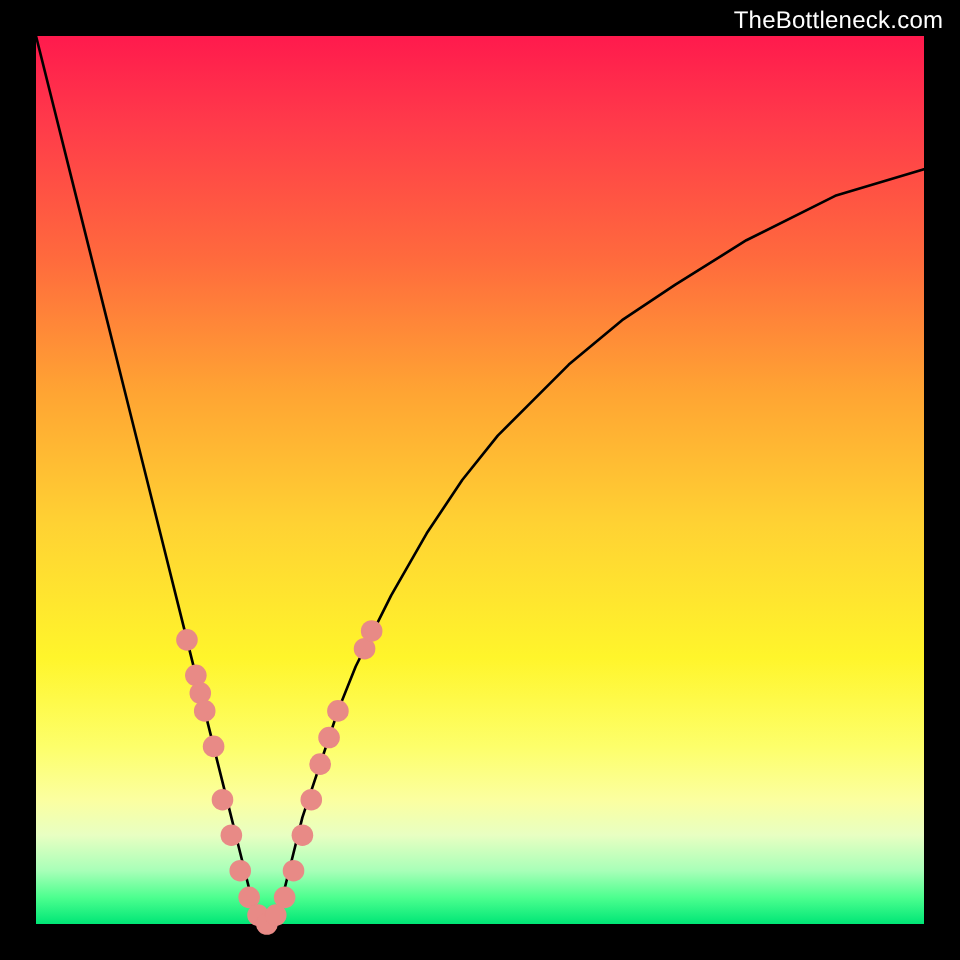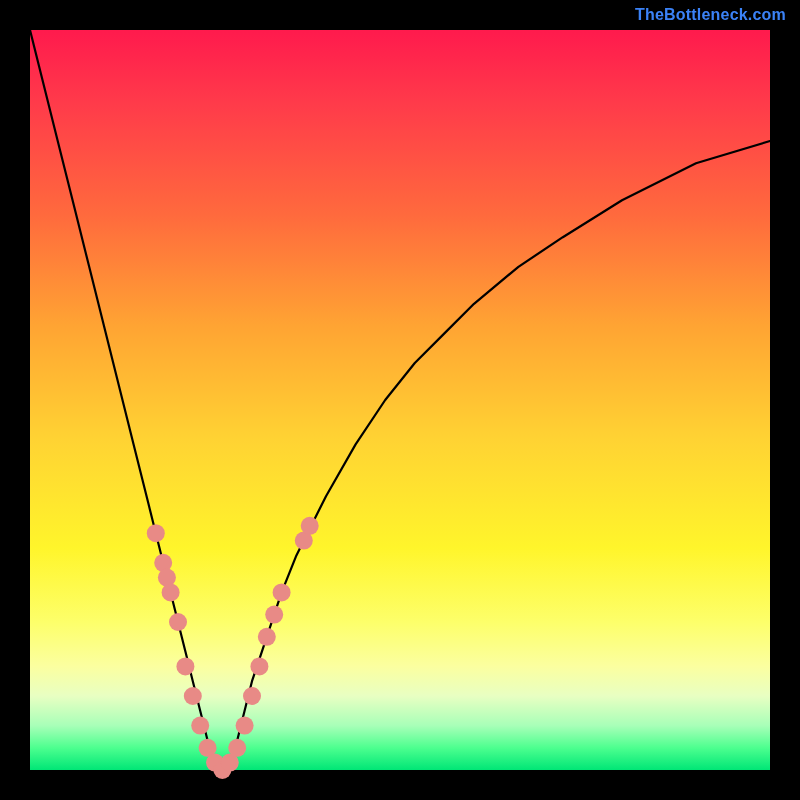--- a/index.html
+++ b/index.html
@@ -29,23 +29,23 @@
       #e8ffc2 90%,
       #a8ffb8 94%,
       #4dff8f 97%,
       #00e676 100%
     );
   }
   .watermark {
     position: absolute;
     top: 6px;
     right: 14px;
-    color: #3b82f6;
-    font-size: 16px;
-    font-weight: 700;
+    color: #ffffff;
+    font-size: 20px;
+    font-weight: 400;
     letter-spacing: 0.2px;
     user-select: none;
   }
   svg.plot {
     position: absolute;
     left: 0;
     top: 0;
     width: 740px;
     height: 740px;
     overflow: visible;

